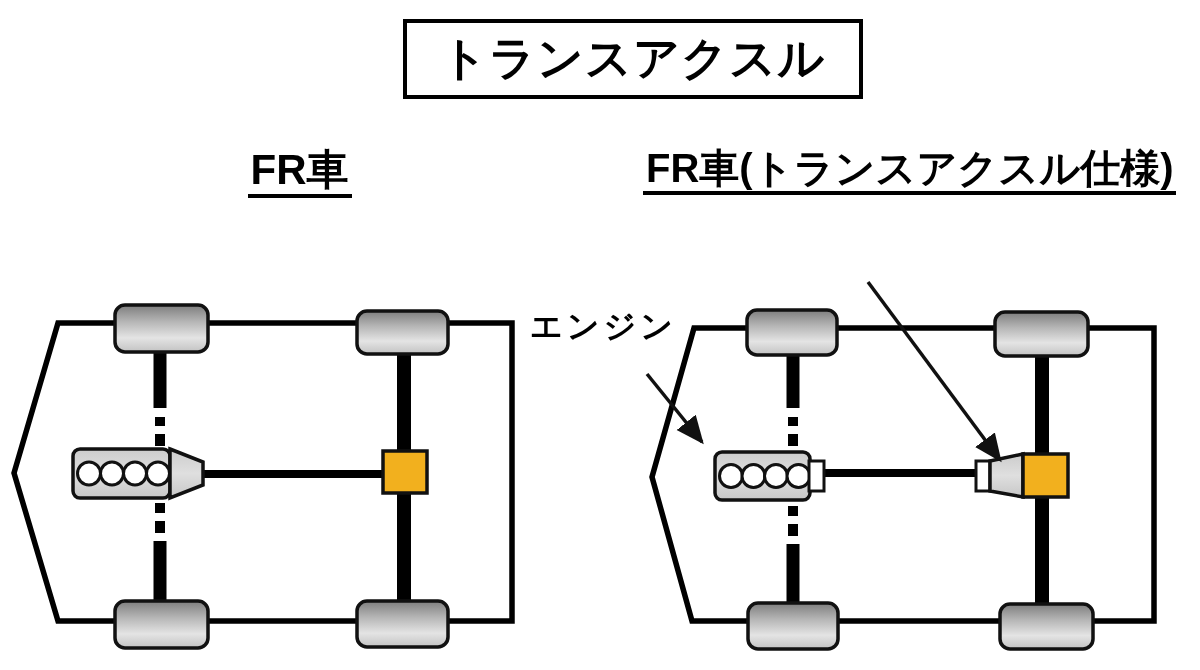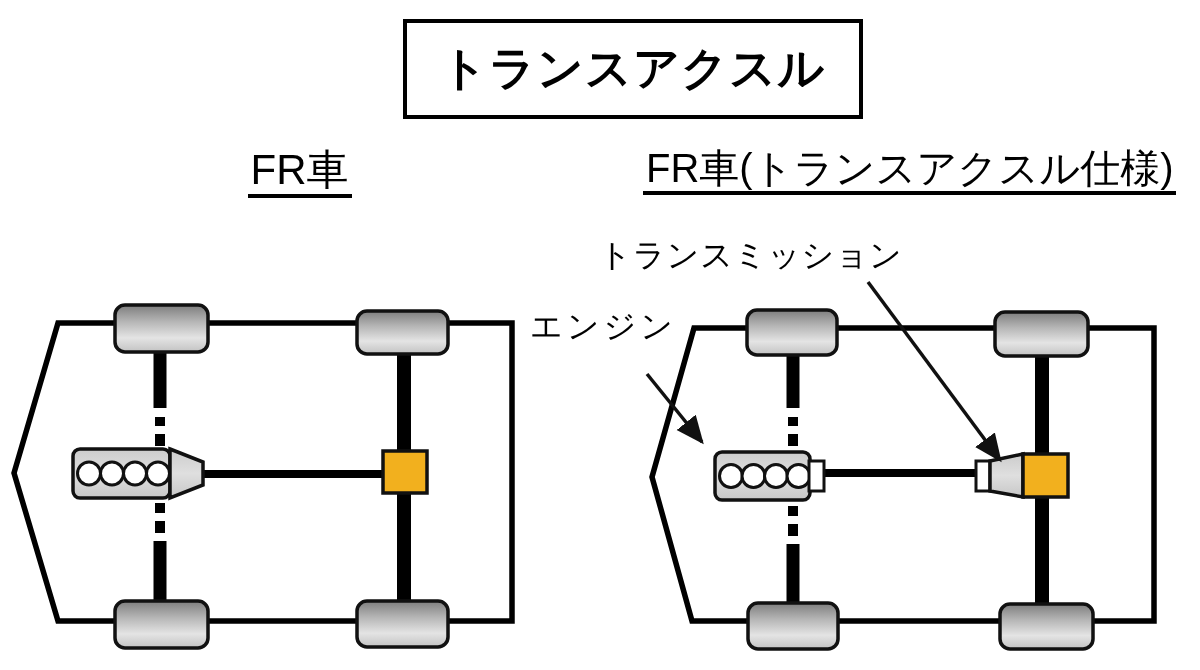--- a/index.html
+++ b/index.html
@@ -5,23 +5,23 @@
   html,body{margin:0;padding:0;background:#fff;}
   #canvas{
     position:relative;width:1200px;height:670px;background:#ffffff;overflow:hidden;
     font-family:"Liberation Sans","DejaVu Sans",sans-serif;color:#000;
   }
   #art{position:absolute;left:0;top:0;}
   .wheel{fill:url(#wheelGrad);stroke:#111;stroke-width:3.5px;}
   .part{fill:url(#engineGrad);stroke:#111;stroke-width:3.5px;}
   .coupling{fill:#ffffff;stroke:#111;stroke-width:3px;}
   .axle{stroke:#000;}
-  .txt{position:absolute;white-space:nowrap;font-weight:normal;color:#000;}
+  .txt{position:absolute;white-space:nowrap;font-weight:bold;color:#000;}
   #title-box{
-    position:absolute;left:403px;top:19px;width:460px;height:100px;
+    position:absolute;left:403px;top:19px;width:460px;height:80px;
     box-sizing:border-box;border:4px solid #000;background:#fff;
     display:flex;align-items:center;justify-content:center;
   }
   #title-box span{font-size:46px;font-weight:bold;letter-spacing:1px;}
   .heading{text-align:center;}
   .heading span{display:inline-block;border-bottom:4px solid #000;padding:0 3px 2px 3px;line-height:1.05;}
   #heading-left{left:172px;top:146px;width:255px;font-size:42px;}
   #heading-right{left:643px;top:146px;width:528px;font-size:40px;text-align:right;}
   #label-transmission{left:599px;top:234px;font-size:32px;letter-spacing:1px;}
   #label-engine{left:530px;top:305px;font-size:32px;letter-spacing:4px;}
@@ -115,17 +115,16 @@
   </div>
 
   <div id="heading-left" class="txt heading">
     <span>FR車</span>
   </div>
 
   <div id="heading-right" class="txt heading">
     <span>FR車(トランスアクスル仕様)</span>
   </div>
 
-  <div id="label-transmission" class="txt">トランスミッション</div>
 
   <div id="label-engine" class="txt">エンジン</div>
 
 </div>
 
 </body></html>

